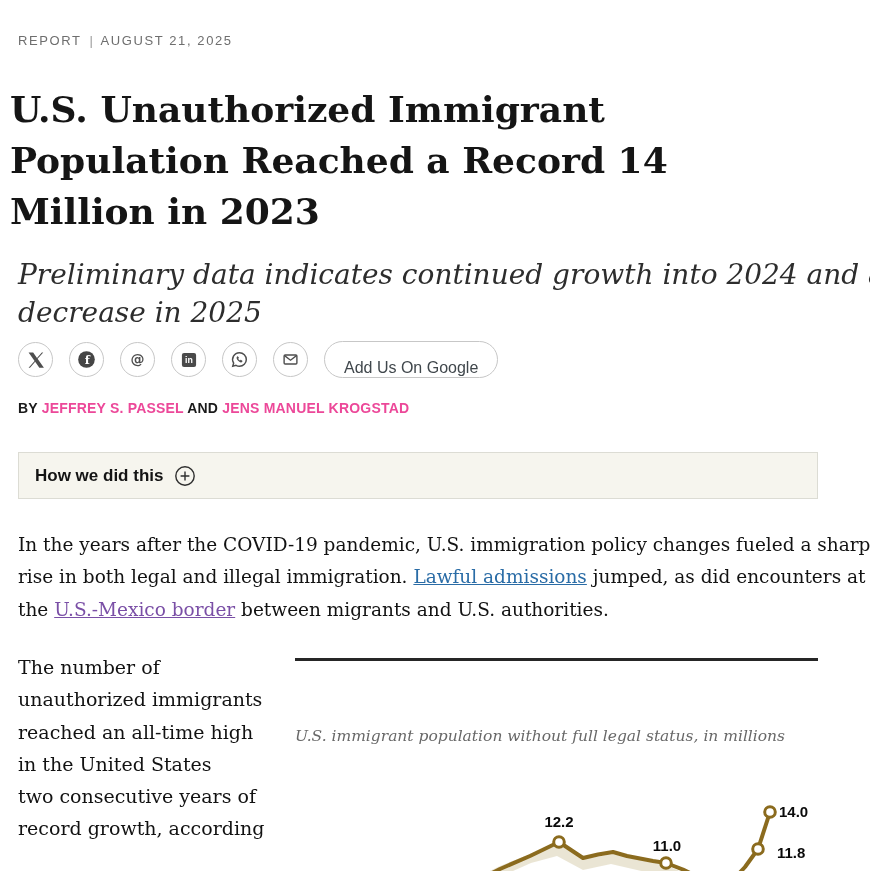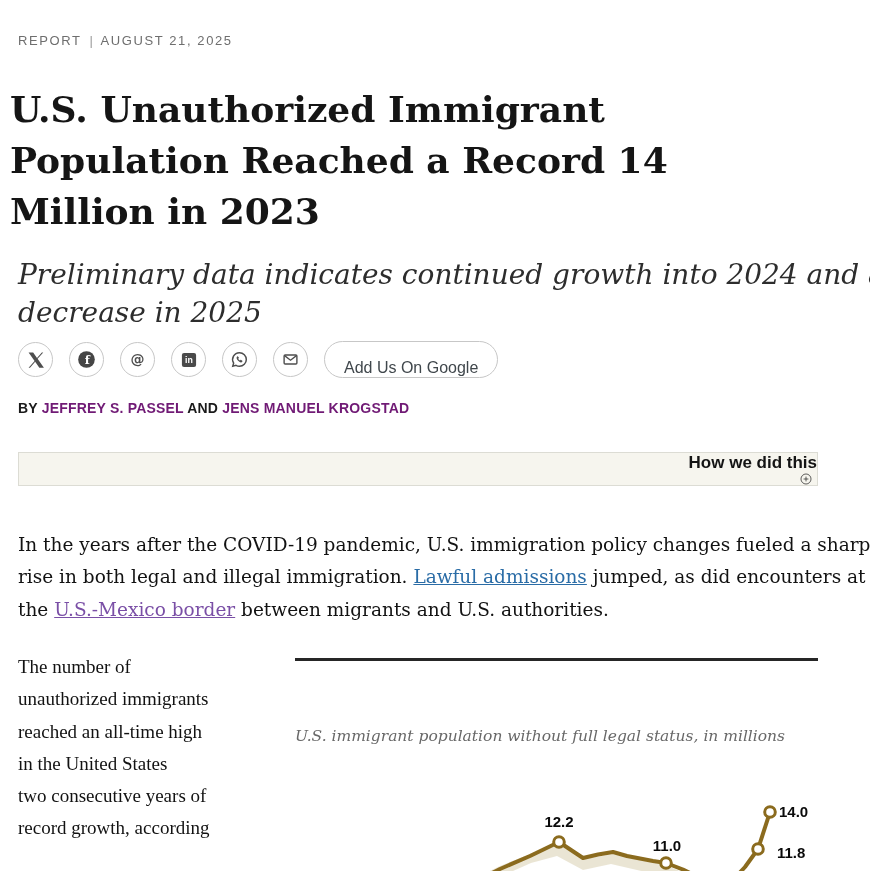--- a/index.html
+++ b/index.html
@@ -28,40 +28,40 @@
   .share-btn { width:35px; height:35px; border-radius:50%; border:1px solid #c7c7c7;
                background:#fff; display:flex; align-items:center; justify-content:center;
                padding:0; cursor:pointer; }
   .share-pill { height:37px; border-radius:19px; border:1px solid #c7c7c7; background:#fff;
                 display:flex; align-items:flex-end; padding:0 19px; font-size:16px;
                 color:#40474c; cursor:pointer; font-family:"Liberation Sans", sans-serif; }
 
   
   .byline { left:18px; top:400px; font-size:14px; font-weight:bold; color:#1a1a1a;
             letter-spacing:0.2px; }
-  .byline a { color:#701a75; text-decoration:none; cursor:pointer; }
+  .byline a { color:#ec4899; text-decoration:none; cursor:pointer; }
 
   
-  .hwdt { left:18px; top:452px; width:800px; height:34px; background:#f6f5ee;
-          border:1px solid #dcdcd4; display:flex; align-items:flex-end; padding-left:16px;
-          cursor:pointer;flex-direction:column; }
+  .hwdt { left:18px; top:452px; width:800px; height:47px; background:#f6f5ee;
+          border:1px solid #dcdcd4; display:flex; align-items:center; padding-left:16px;
+          cursor:pointer; }
   .hwdt-label { font-size:17px; font-weight:bold; color:#141414; }
   .hwdt svg { margin-left:11px; }
 
   
   .intro { left:18px; top:529px; width:830px; font-family:"DejaVu Serif", serif;
            font-size:18.5px; line-height:32.4px; color:#121212; }
   .intro div { white-space:nowrap; }
   .link-blue { color:#2a6ca6; text-decoration:underline; cursor:pointer; }
   .link-purple { color:#7a4fa6; text-decoration:underline; cursor:pointer; }
 
   
   .leftcol { left:18px; top:651px; width:262px; font-family:"DejaVu Serif", serif;
              font-size:19px; line-height:32.3px; color:#121212; }
-  .leftcol div { white-space:nowrap;font-family:Liberation Serif, serif; }
+  .leftcol div { white-space:nowrap; }
 
   
   .chart { left:295px; top:650px; width:523px; height:221px; }
   .chart-rule { position:absolute; left:0; top:8px; width:523px; height:2.5px;
                 background:#262626; }
   .chart-title { position:absolute; left:0; top:22px; width:492px; font-size:18.5px;
                  font-weight:bold; line-height:24.5px; color:#0c0c0c; }
   .chart-subtitle { position:absolute; left:0; top:77px; font-family:"DejaVu Serif", serif;
                     font-style:italic; font-size:15.5px; color:#686868; }
   .chart-svg { position:absolute; left:0; top:105px; }

